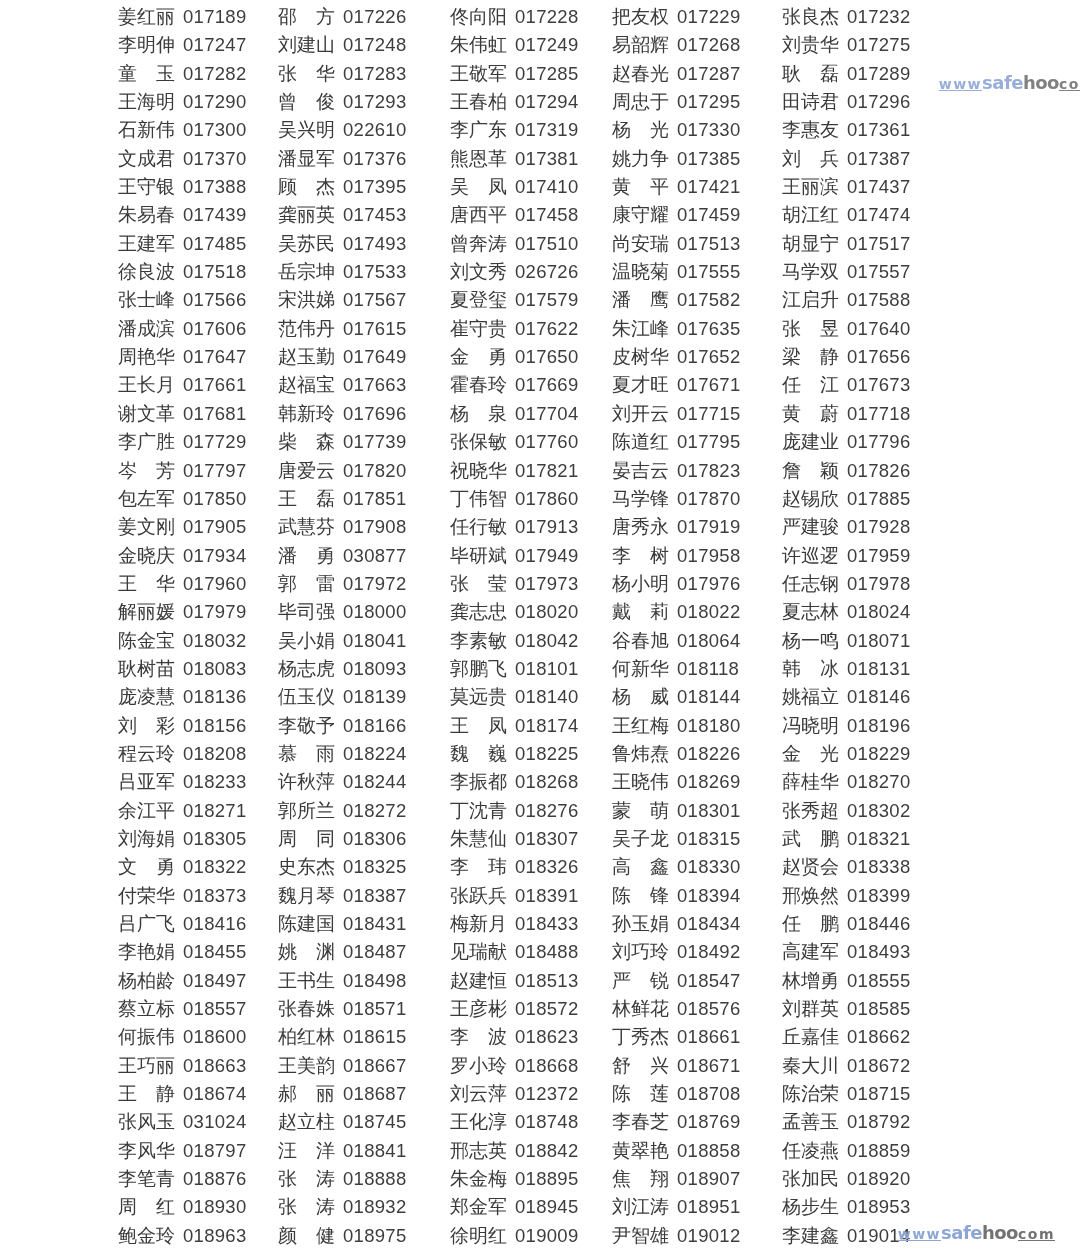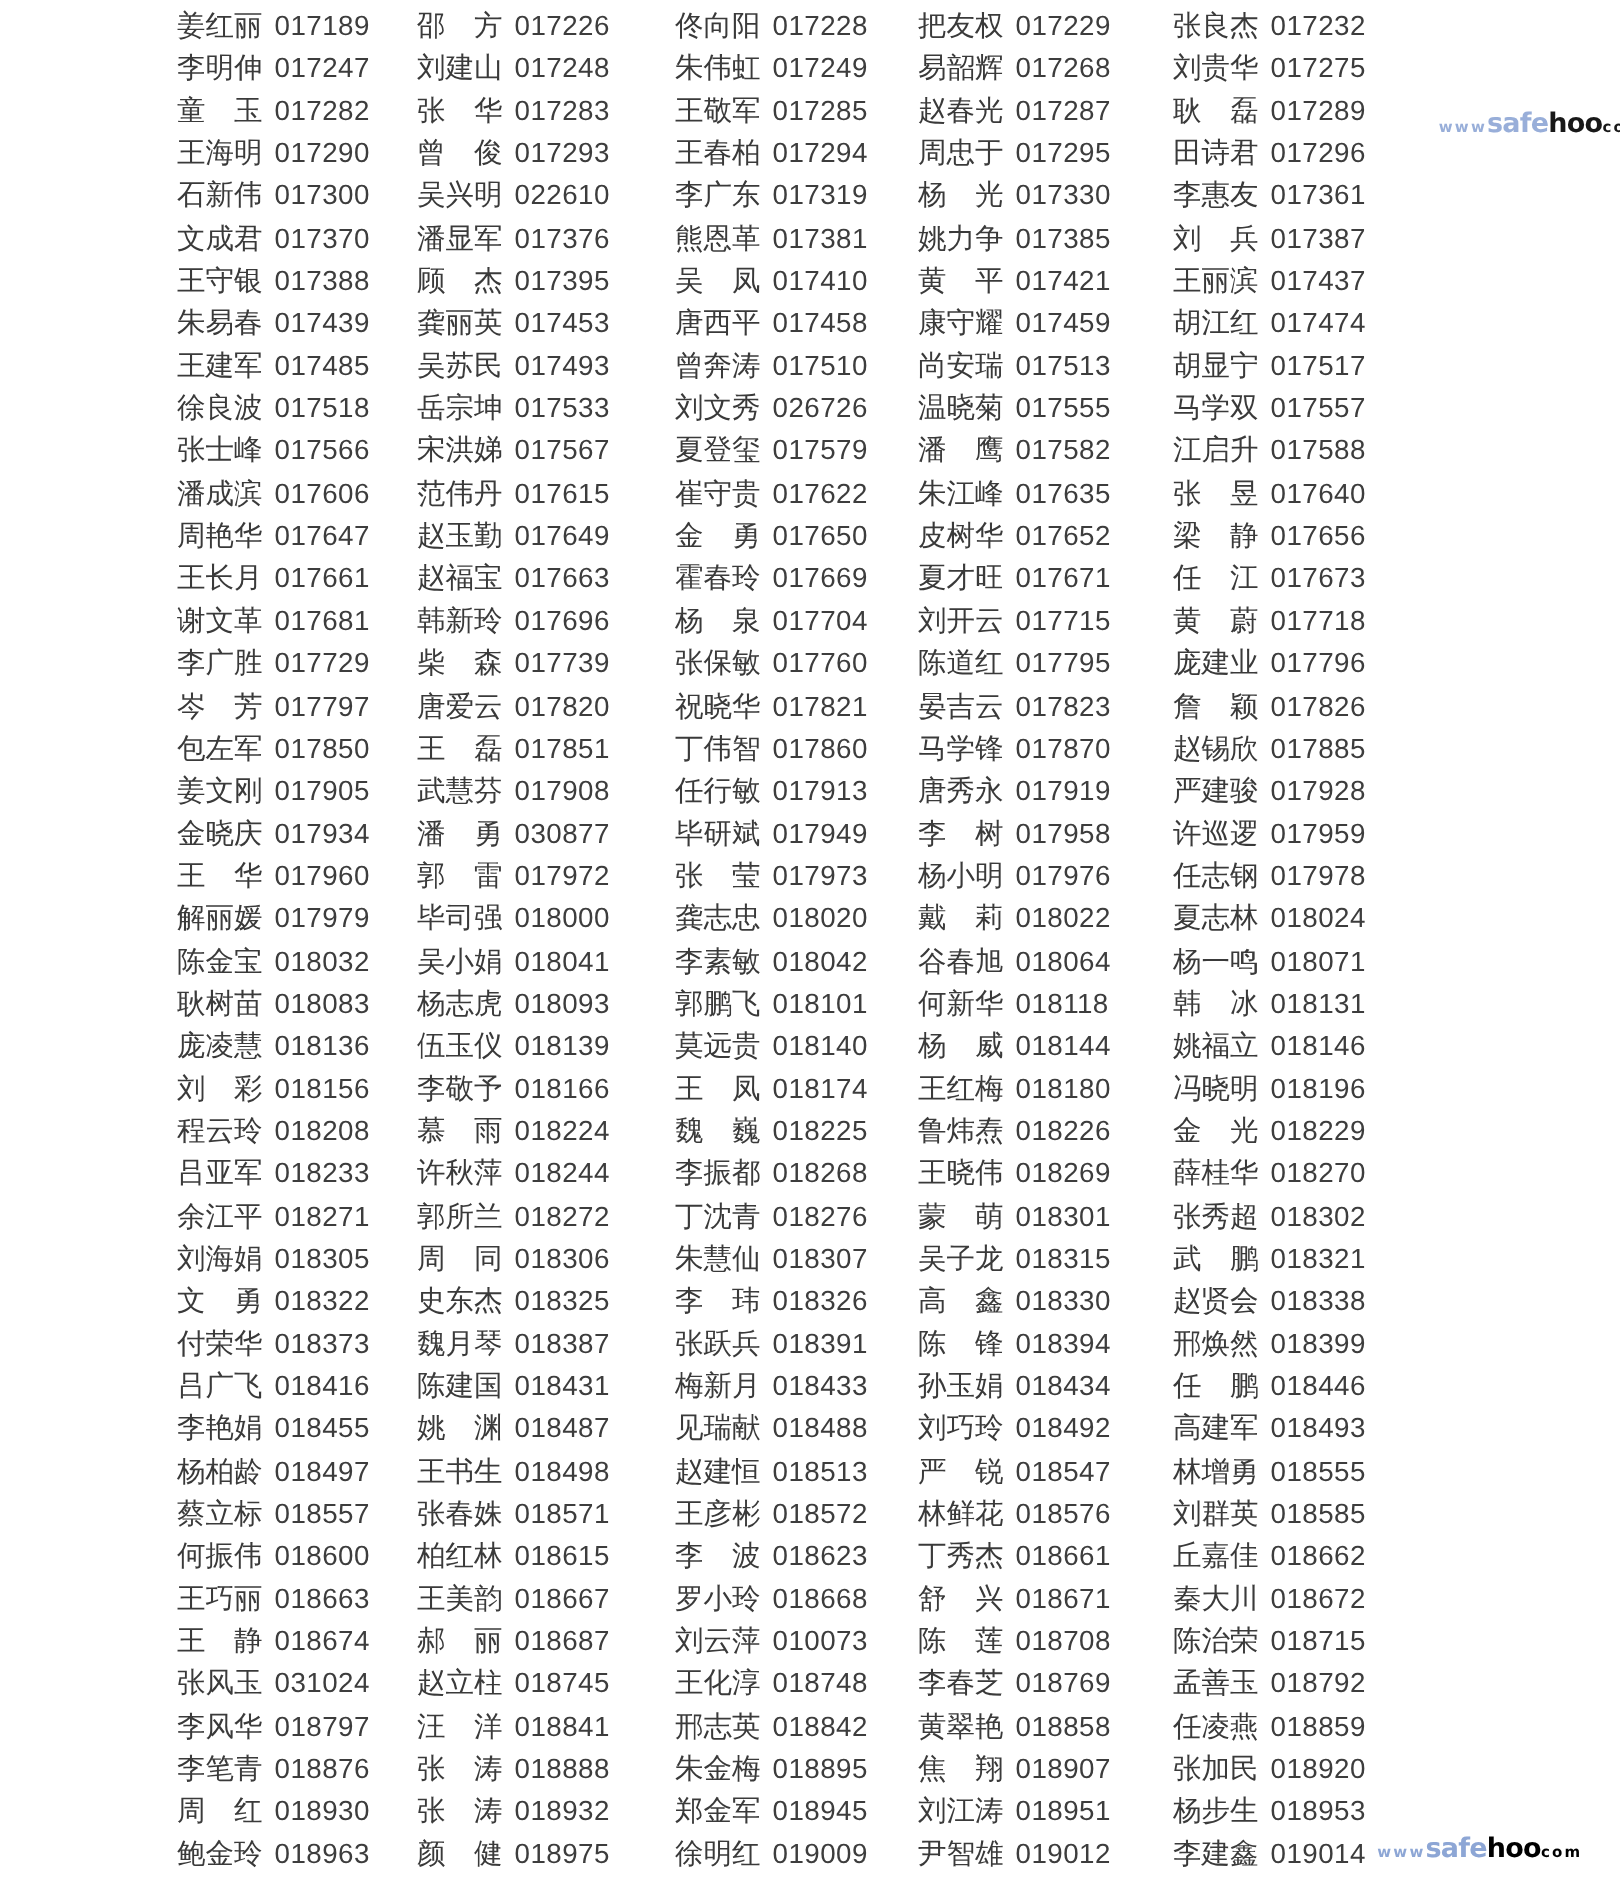--- a/index.html
+++ b/index.html
@@ -34,24 +34,24 @@
     color:#3d3d3d;
     letter-spacing:0.3px;
   }
   .wm{
     position:absolute;
     display:flex;align-items:baseline;
     font-family:"DejaVu Sans","Liberation Sans",sans-serif;
     font-weight:bold;white-space:nowrap;
     pointer-events:none;
   }
-  .wm-www,.wm-com{font-size:10px;letter-spacing:1.5px;}
+  .wm-www,.wm-com{font-size:14px;letter-spacing:1.5px;text-decoration:underline;}
   .wm-safe,.wm-hoo{font-size:18px;letter-spacing:-0.5px;}
   .wm-www,.wm-safe{color:#8da6d5;}
-  .wm-hoo,.wm-com{color:#000000;}
+  .wm-hoo,.wm-com{color:#737373;}
   .wm-bottom{right:25px;bottom:8px;}
   .wm-top{right:-16px;top:72px;opacity:.9;}
 </style>
 </head>
 <body>
 
 <div class="page">
 
   <div class="grid">
       <div class="cell"><span class="nm">
@@ -963,21 +963,21 @@
           <span>静</span>
         </span><span class="num">018674</span></div>
       <div class="cell"><span class="nm">
           <span>郝</span>
           <span>丽</span>
         </span><span class="num">018687</span></div>
       <div class="cell"><span class="nm">
           <span>刘</span>
           <span>云</span>
           <span>萍</span>
-        </span><span class="num">010073</span></div>
+        </span><span class="num">012372</span></div>
       <div class="cell"><span class="nm">
           <span>陈</span>
           <span>莲</span>
         </span><span class="num">018708</span></div>
       <div class="cell"><span class="nm">
           <span>陈</span>
           <span>治</span>
           <span>荣</span>
         </span><span class="num">018715</span></div>
       <div class="cell"><span class="nm">

